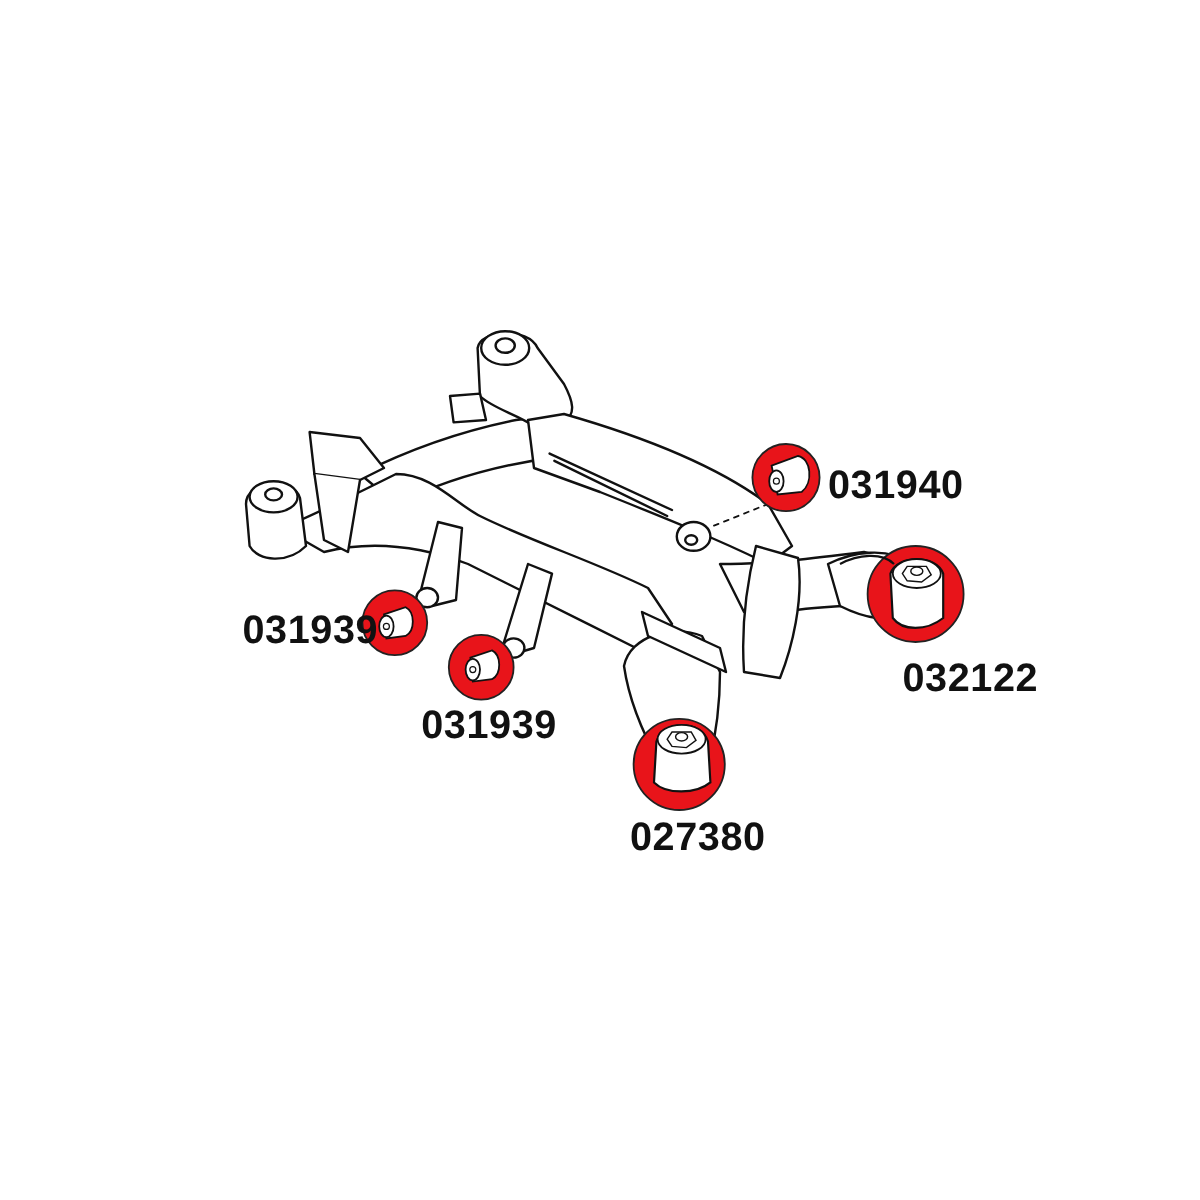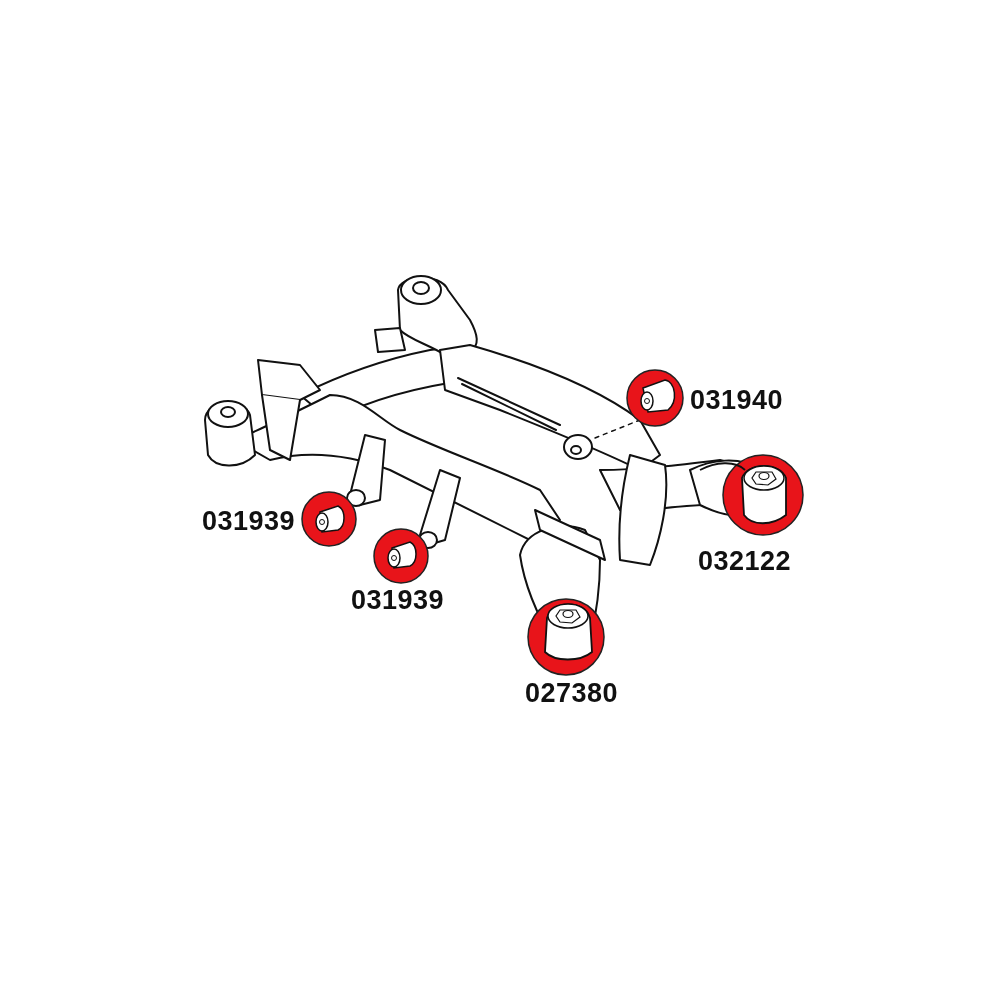--- a/index.html
+++ b/index.html
@@ -1,20 +1,20 @@
 <!DOCTYPE html>
 <html><head>
 <meta charset="utf-8">
 <style>
   html, body { margin:0; padding:0; background:#ffffff; }
   body { width:1000px; height:1000px; position:relative; overflow:hidden;
          font-family:"Liberation Sans", sans-serif; }
   #stage { position:absolute; left:0; top:0; width:1000px; height:1000px; }
   .label { position:absolute; font-family:"Liberation Sans", sans-serif; font-weight:bold;
-           font-size:27px; color:#111; letter-spacing:0.5px; white-space:nowrap; }
+           font-size:33px; color:#111; letter-spacing:0.5px; white-space:nowrap; }
 </style>
 </head>
 <body>
 
 <div id="stage">
   <svg width="1000" height="1000" viewBox="0 0 1000 1000" fill="#fff" stroke="#111" stroke-width="2" stroke-linejoin="round" stroke-linecap="round">
 
     <path d="M300,395 C340,375 380,360 430,350 L470,345 L470,380 C430,385 380,395 330,420 Z"></path>
 
     <path d="M398,290 C400,275 440,272 448,290 L470,320 C478,335 480,345 470,352 L445,355 C430,345 410,340 400,330 Z"></path>
@@ -92,14 +92,14 @@
       <ellipse cx="764" cy="476" rx="5" ry="3.5" fill="#fff" stroke="#111" stroke-width="1.2"></ellipse>
       <path d="M700,470 C715,462 735,460 745,470" fill="none" stroke="#111" stroke-width="1.8"></path>
     </g>
   </svg>
 
   
   <div class="label" style="left:690px;top:385px">031940</div>
   <div class="label" style="left:202px;top:506px">031939</div>
   <div class="label" style="left:351px;top:585px">031939</div>
   <div class="label" style="left:525px;top:678px">027380</div>
-  <div class="label" style="left:698px;top:546px">032122</div>
+  <div class="label" style="left:752px;top:546px">032122</div>
 </div>
 
 </body></html>

